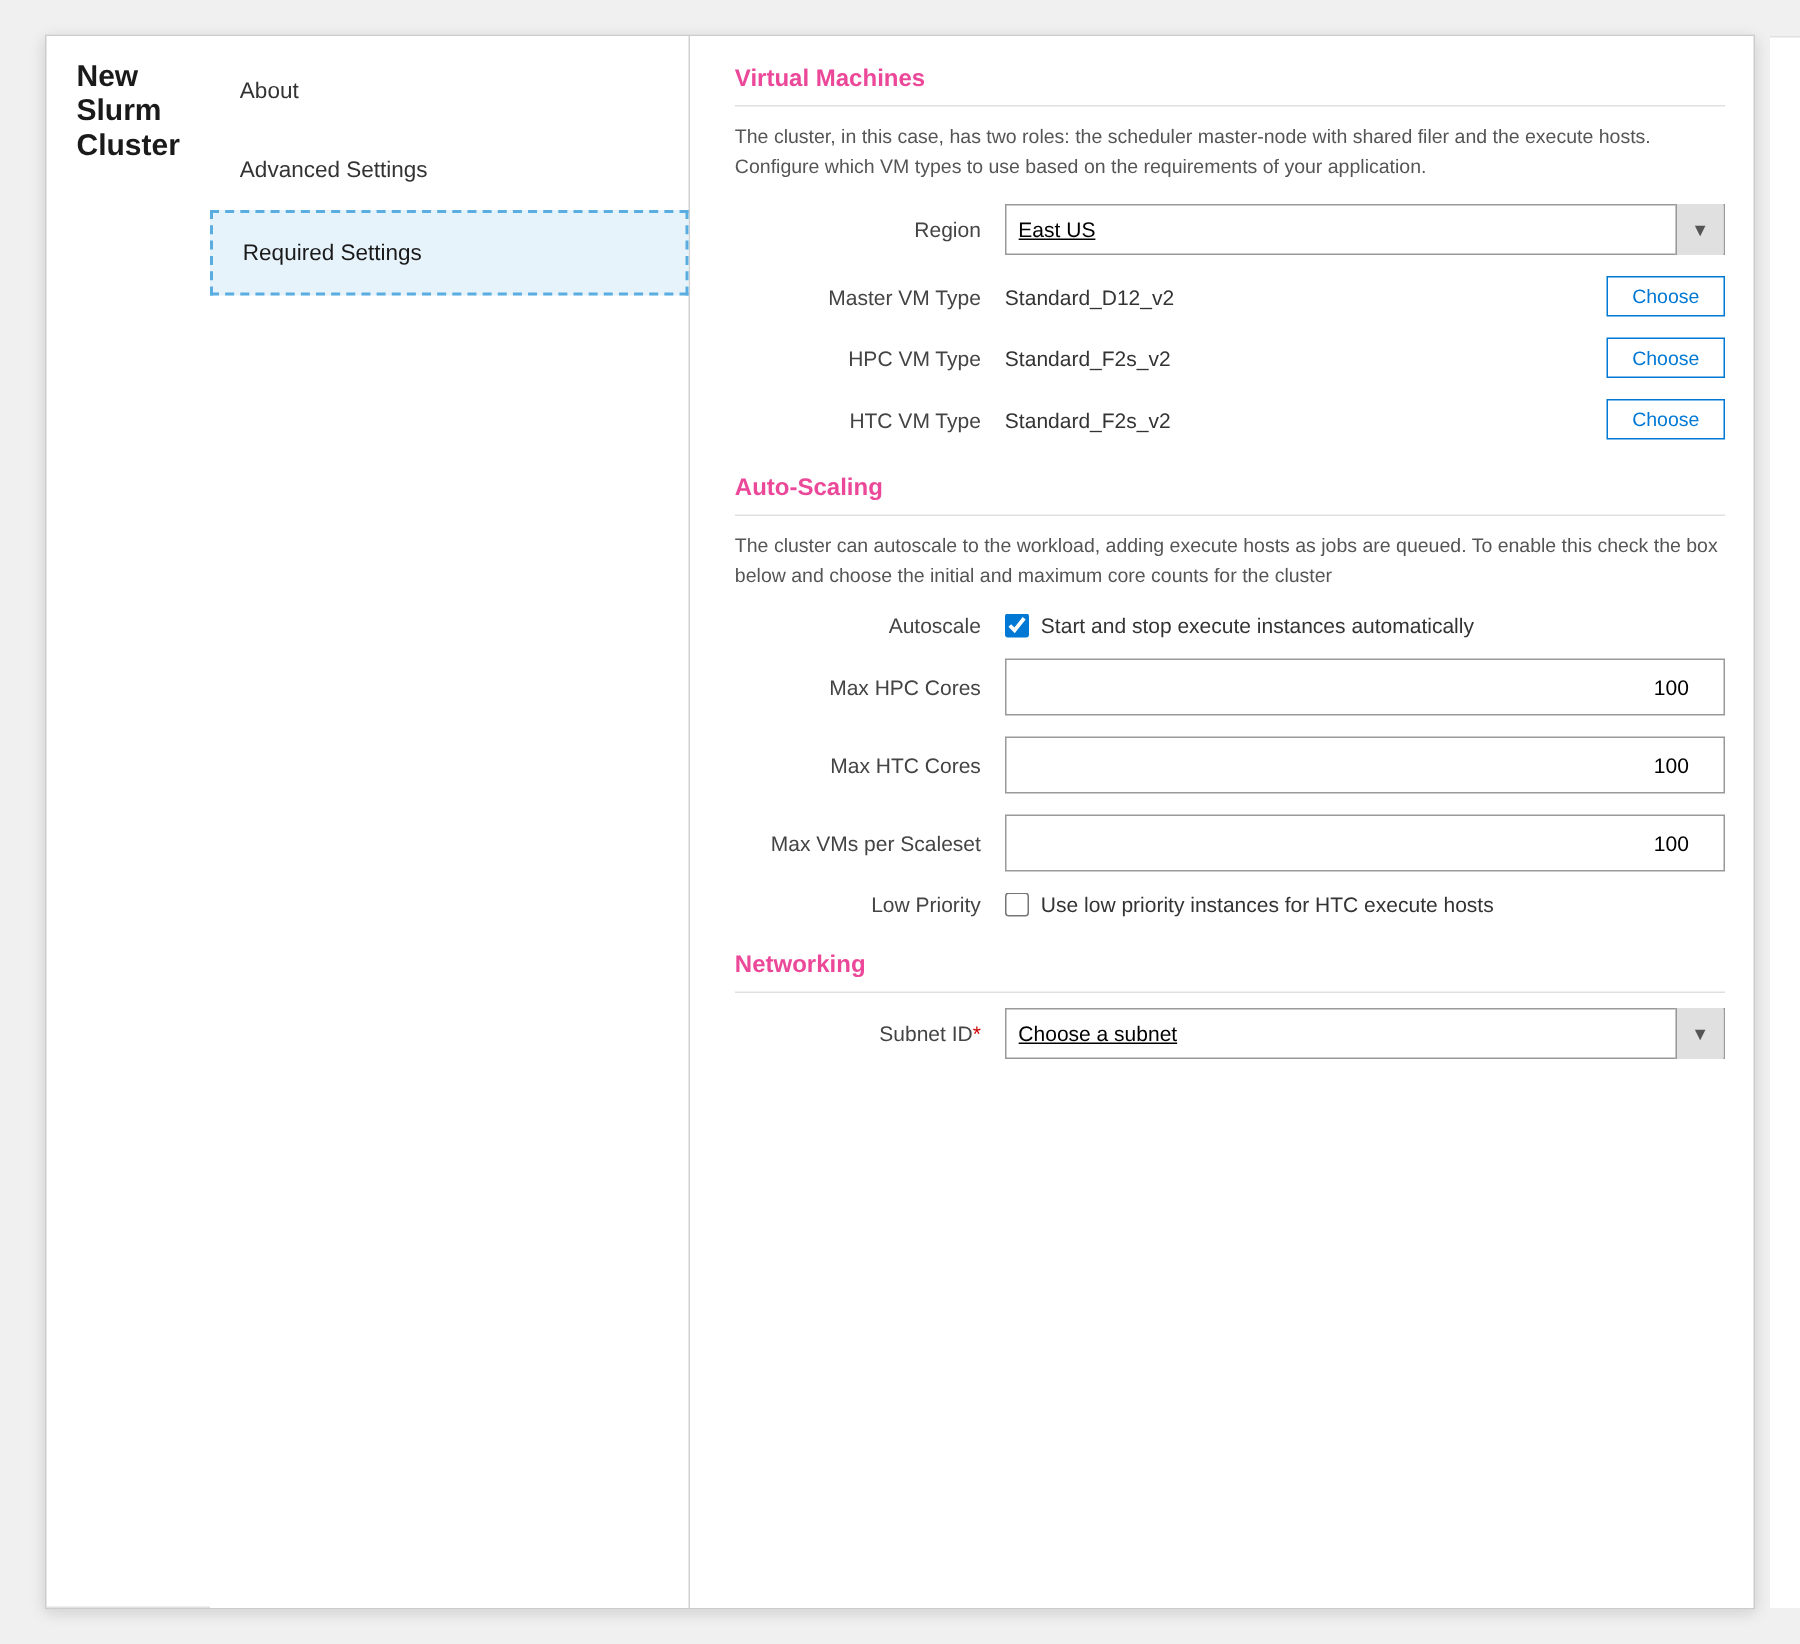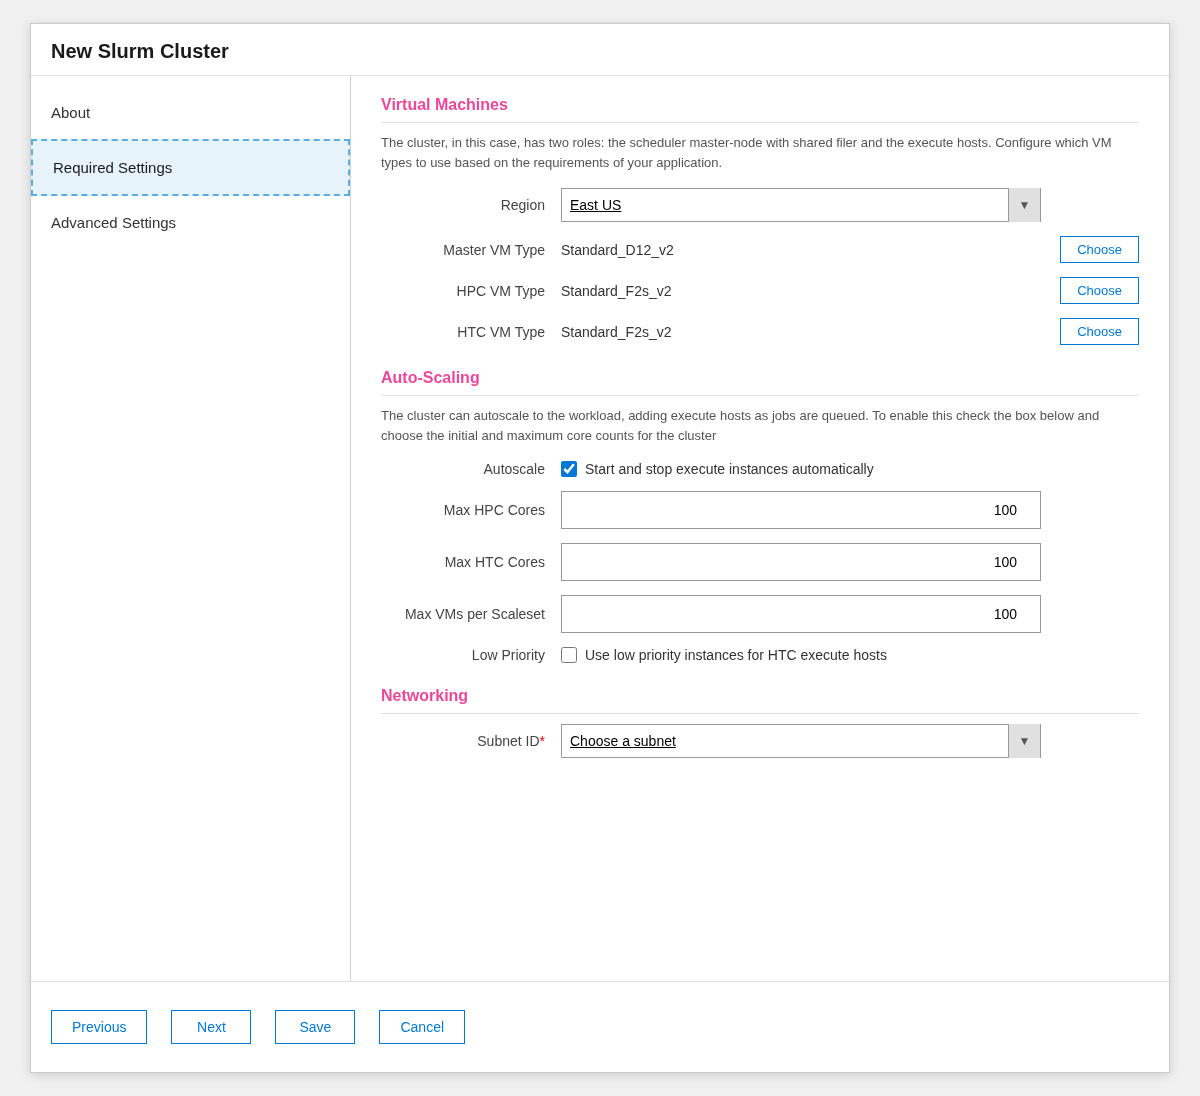--- a/index.html
+++ b/index.html
@@ -13,21 +13,21 @@
       align-items: center;
       min-height: 100vh;
     }
     .dialog {
       background: #fff;
       width: 1140px;
       min-height: 1050px;
       border: 1px solid #ccc;
       box-shadow: 0 2px 10px rgba(0,0,0,0.15);
       display: flex;
-      flex-direction: column;
+      flex-direction: row;
     }
     .dialog-header {
       padding: 16px 20px 12px 20px;
       border-bottom: 1px solid #e0e0e0;
     }
     .dialog-header h1 {
       font-size: 20px;
       font-weight: 600;
       color: #1a1a1a;
     }
@@ -194,25 +194,25 @@
   <div class="dialog-header">
     <h1>New Slurm Cluster</h1>
   </div>
 
   <div class="dialog-body">
 
     <div class="sidebar">
       <div class="sidebar-item">
         <span>About</span>
       </div>
+      <div class="sidebar-item">
+        <span>Advanced Settings</span>
+      </div>
       <div class="sidebar-item active">
         <span>Required Settings</span>
-      </div>
-      <div class="sidebar-item">
-        <span>Advanced Settings</span>
       </div>
     </div>
 
     <div class="main-content">
 
       <div class="section">
         <div class="section-title">Virtual Machines</div>
         <p class="section-desc">The cluster, in this case, has two roles: the scheduler master-node with shared filer and the execute hosts. Configure which VM types to use based on the requirements of your application.</p>
 
         <div class="form-row">

